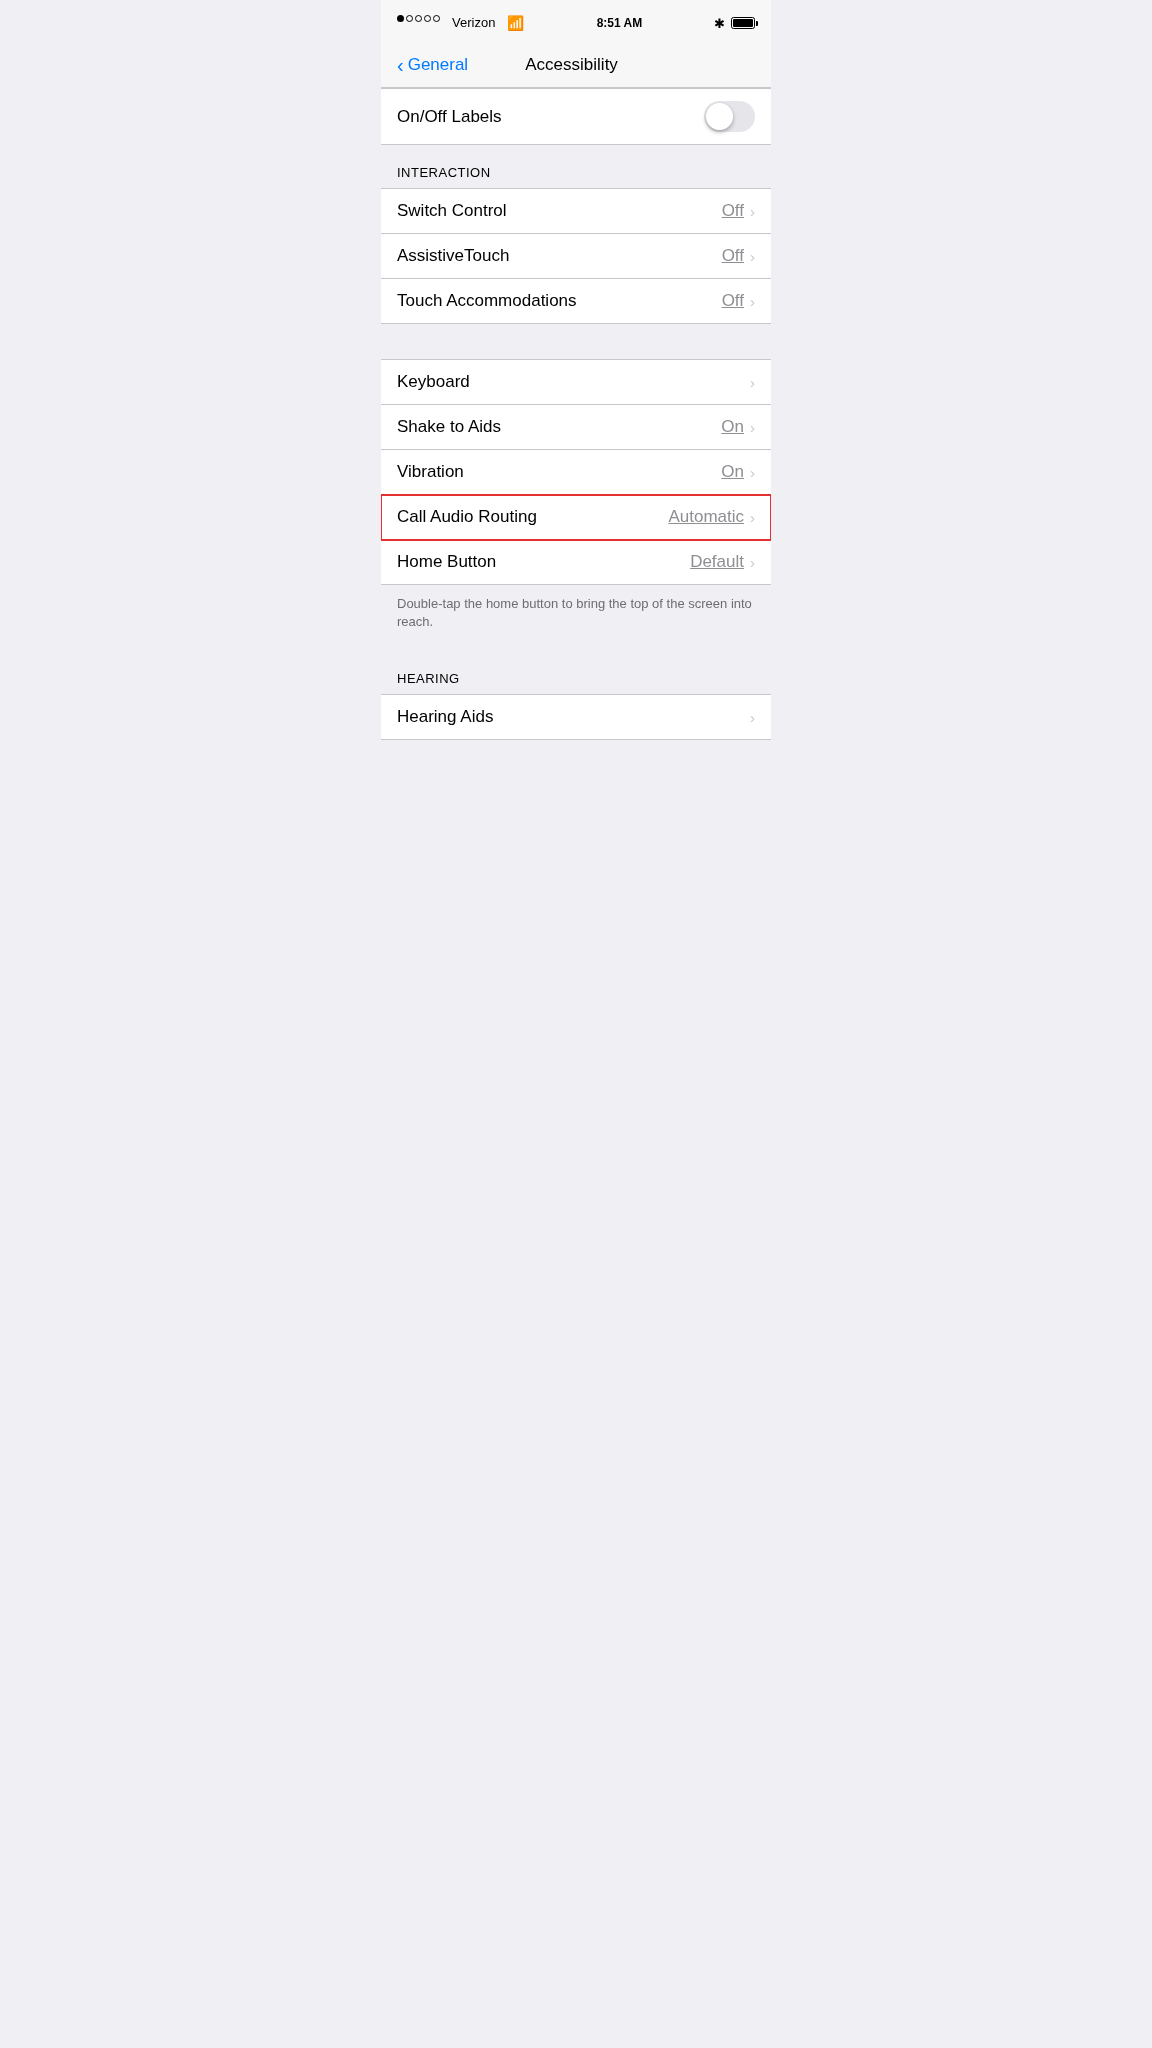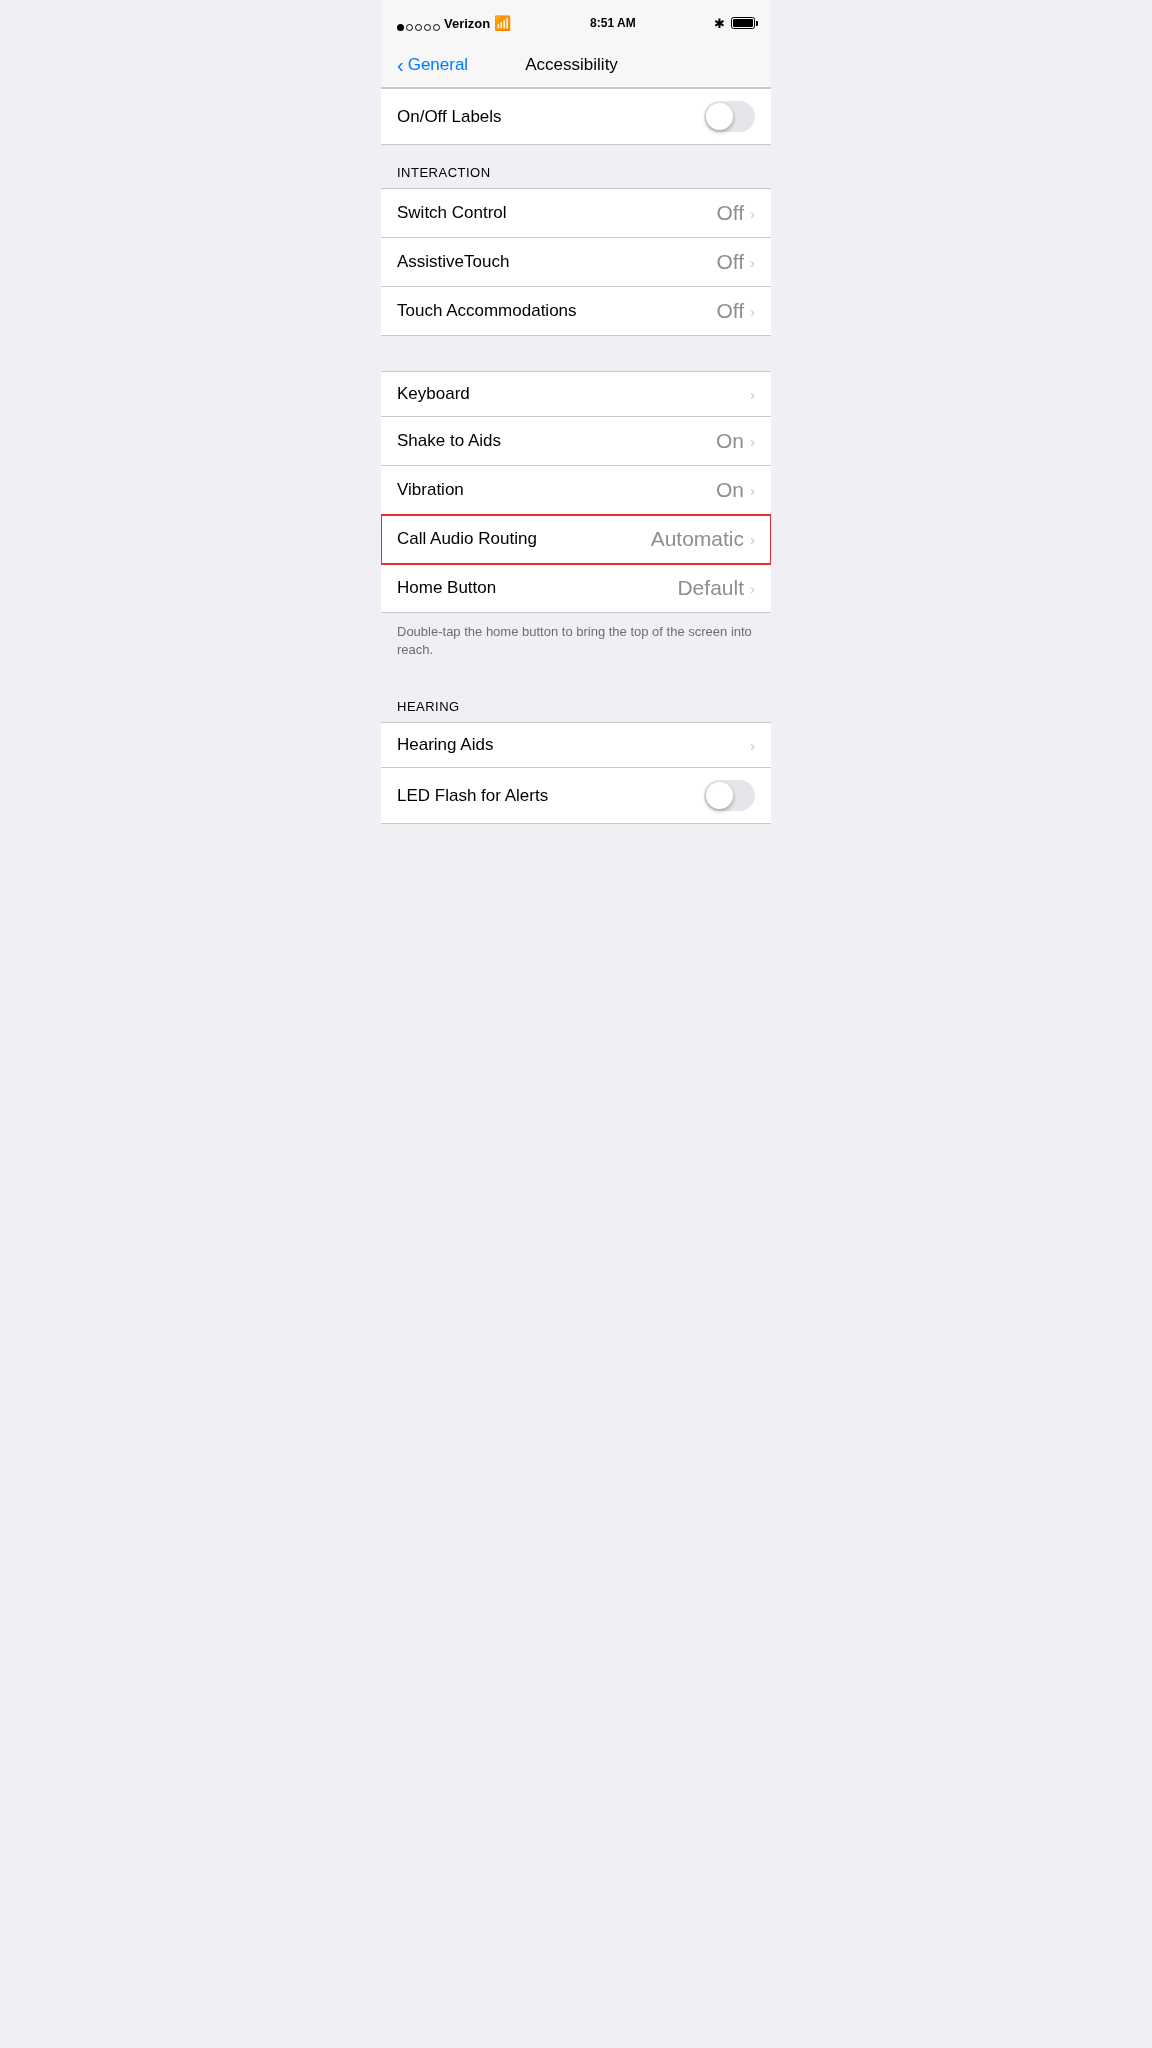--- a/index.html
+++ b/index.html
@@ -17,24 +17,24 @@
     .status-bar {
       display: flex;
       justify-content: space-between;
       align-items: center;
       padding: 6px 16px 4px;
       background: #f7f7f7;
       height: 44px;
     }
     .status-left {
       display: flex;
-      align-items: flex-end;
-      gap: 4px;
+      align-items: flex-start;
+      gap: 12px;
       font-size: 13px;
-      font-weight: 700;
+      font-weight: 400;
     }
     .signal-dots {
       display: flex; gap: 2px;
     }
     .dot { width: 7px; height: 7px; border-radius: 50%; }
     .dot-filled { background: #000; }
     .dot-empty { border: 1.5px solid #000; background: transparent; }
     .wifi-icon { font-size: 14px; }
     .status-center { font-size: 12px; font-weight: 600; }
     .status-right { display: flex; align-items: center; gap: 6px; }
@@ -119,22 +119,23 @@
 
     .row-label {
       font-size: 17px;
       color: #000;
     }
 
     .row-right {
       display: flex; align-items: center; gap: 6px;
     }
     .row-value {
-      font-size: 21px;
+      font-size: 17px;
       color: #8e8e93;
+      text-decoration: underline;
     }
     .chevron-right {
       color: #c7c7cc;
       font-size: 15px;
       font-weight: 400;
     }
 
     
     .toggle {
       width: 51px; height: 31px;
@@ -302,21 +303,13 @@
 <div class="footer-note">Double-tap the home button to bring the top of the screen into reach.</div>
 
 <div class="section-header">HEARING</div>
 <div class="settings-group">
   <div class="settings-row">
     <span class="row-label">Hearing Aids</span>
     <div class="row-right">
       <span class="chevron-right">›</span>
     </div>
   </div>
-  <div class="settings-row">
-    <span class="row-label">LED Flash for Alerts</span>
-    <div class="row-right">
-      <div class="toggle toggle-off">
-        <div class="toggle-thumb"></div>
-      </div>
-    </div>
-  </div>
 </div>
 
 </body></html>

